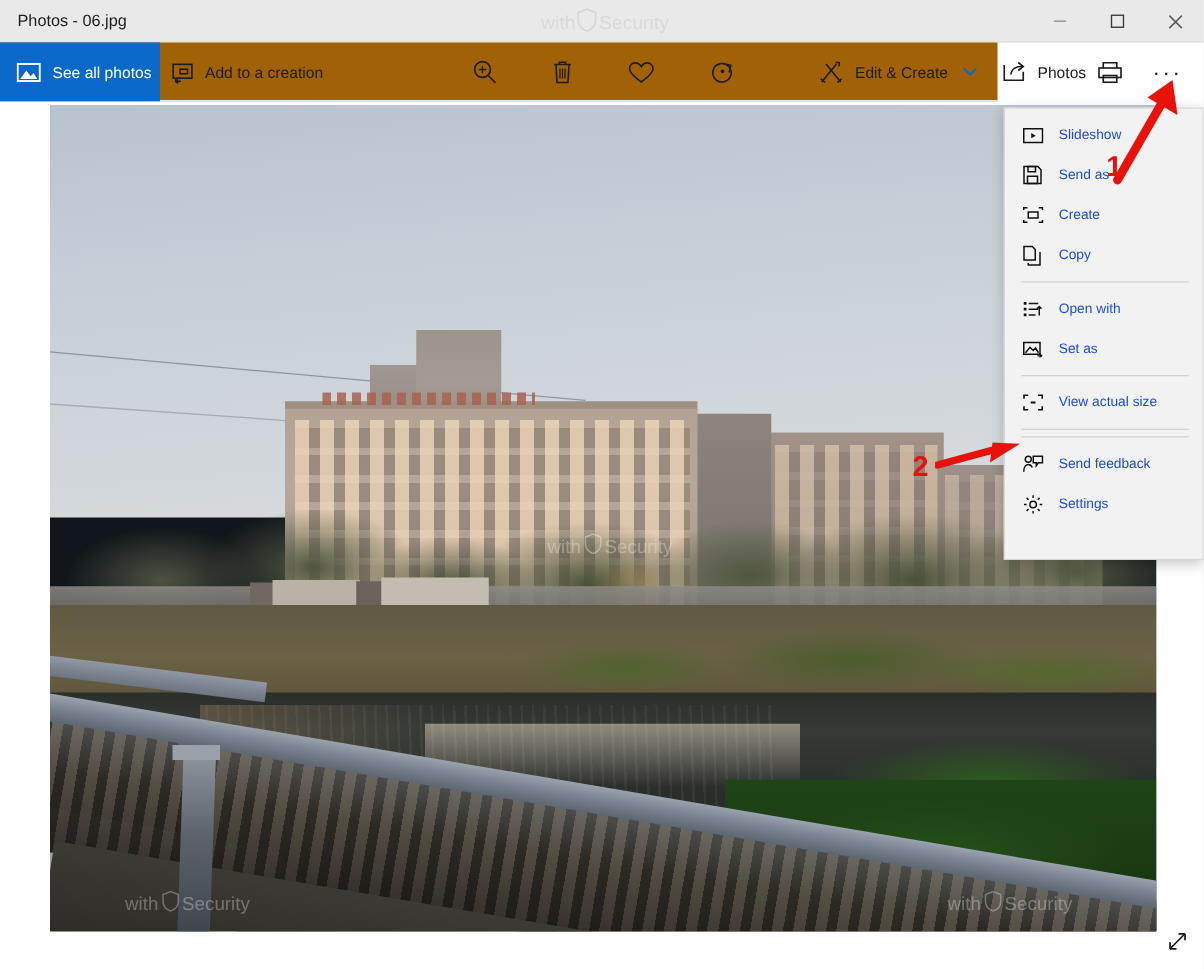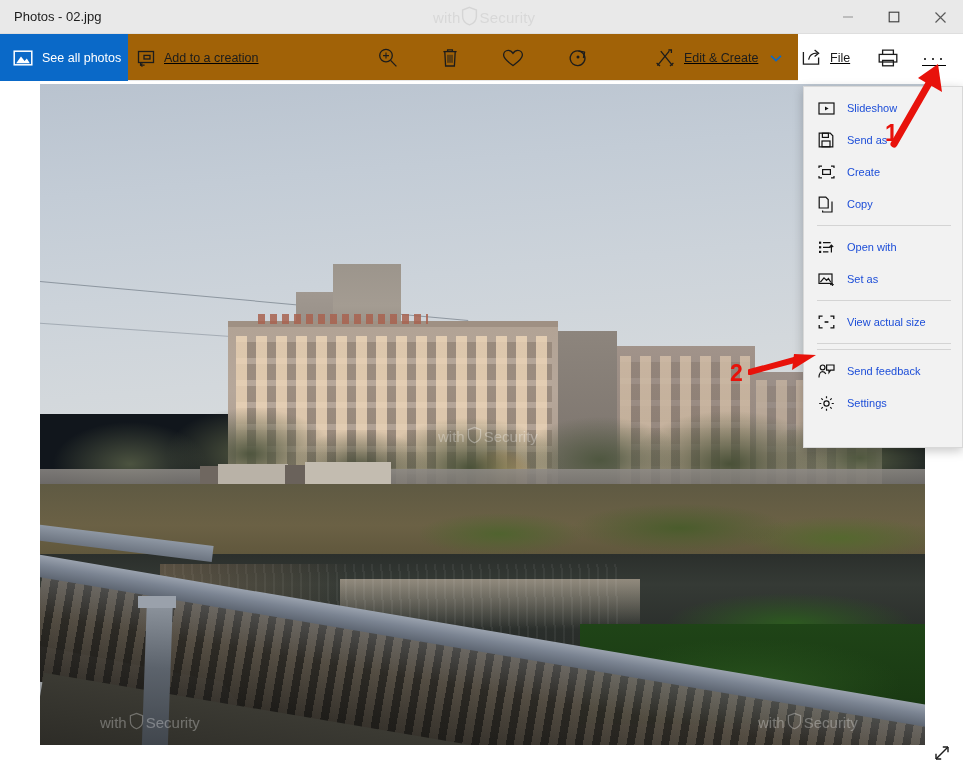--- a/index.html
+++ b/index.html
@@ -58,21 +58,20 @@
     background: #0a69c8;
     display: flex; align-items: center; gap: 9px;
     padding-left: 13px;
     cursor: pointer;
   }
   .see-all .lbl { font-size: 12.5px; color: #ffffff; white-space: nowrap; }
   .tb-item {
     position: absolute; top: 0; height: 47px;
     display: flex; align-items: center; gap: 8px;
     cursor: pointer;
-    text-decoration: underline;
   }
   .tb-item .lbl { font-size: 12.5px; color: #1c1c1c; white-space: nowrap; }
   .tb-icon { display: flex; align-items: center; justify-content: center; }
   .tb-icon svg { display: block; }
   .chev { margin-left: 4px; display: block; }
 
   
   .photo-wrap {
     position: absolute; left: 40px; top: 84px;
     width: 885px; height: 661px;
@@ -343,21 +342,21 @@
   #num1  { left: 885px; top: 120px; font-size: 23px; }
   #anno2 { left: 748px; top: 352px; width: 70px; height: 26px; }
   #num2  { left: 730px; top: 360px; font-size: 23px; }
 </style>
 </head>
 <body>
 
 <div class="app">
 
   <div class="titlebar">
-    <div class="titlebar-text">Photos - 02.jpg</div>
+    <div class="titlebar-text">Photos - 06.jpg</div>
 
     <div class="wm-title">
       <span>with</span>
       <span class="shield">
         <svg width="17" height="20" viewBox="0 0 17 20" fill="none" stroke="#d5d5d5" stroke-width="1.4">
           <path d="M8.5 1.3 L15.4 4 V10.2 C15.4 14.6 12.4 17.5 8.5 18.8 C4.6 17.5 1.6 14.6 1.6 10.2 V4 Z"></path>
         </svg>
       </span>
       <span>Security</span>
     </div>
@@ -463,21 +462,21 @@
     </div>
 
     <div class="tb-item" style="left:800px">
       <span class="tb-icon">
         <svg width="22" height="20" viewBox="0 0 22 20" fill="none" stroke="#1c1c1c" stroke-width="1.3">
           <path d="M3.4 4 v12.2 h15.2 V9.4"></path>
           <path d="M8.6 11.6 C9.6 6.6 13.4 5 17.6 5.2"></path>
           <path d="M14.6 2 L18.6 5.2 L14.6 8.4"></path>
         </svg>
       </span>
-      <span class="lbl">File</span>
+      <span class="lbl">Photos</span>
     </div>
 
     <div class="tb-item" style="left:876px">
       <span class="tb-icon">
         <svg width="24" height="22" viewBox="0 0 24 22" fill="none" stroke="#1c1c1c" stroke-width="1.3">
           <path d="M6.6 7.4 V3.2 h10.8 v4.2"></path>
           <rect x="3.2" y="7.4" width="17.6" height="7.6"></rect>
           <rect x="6.6" y="13.4" width="10.8" height="5.4"></rect>
         </svg>
       </span>

